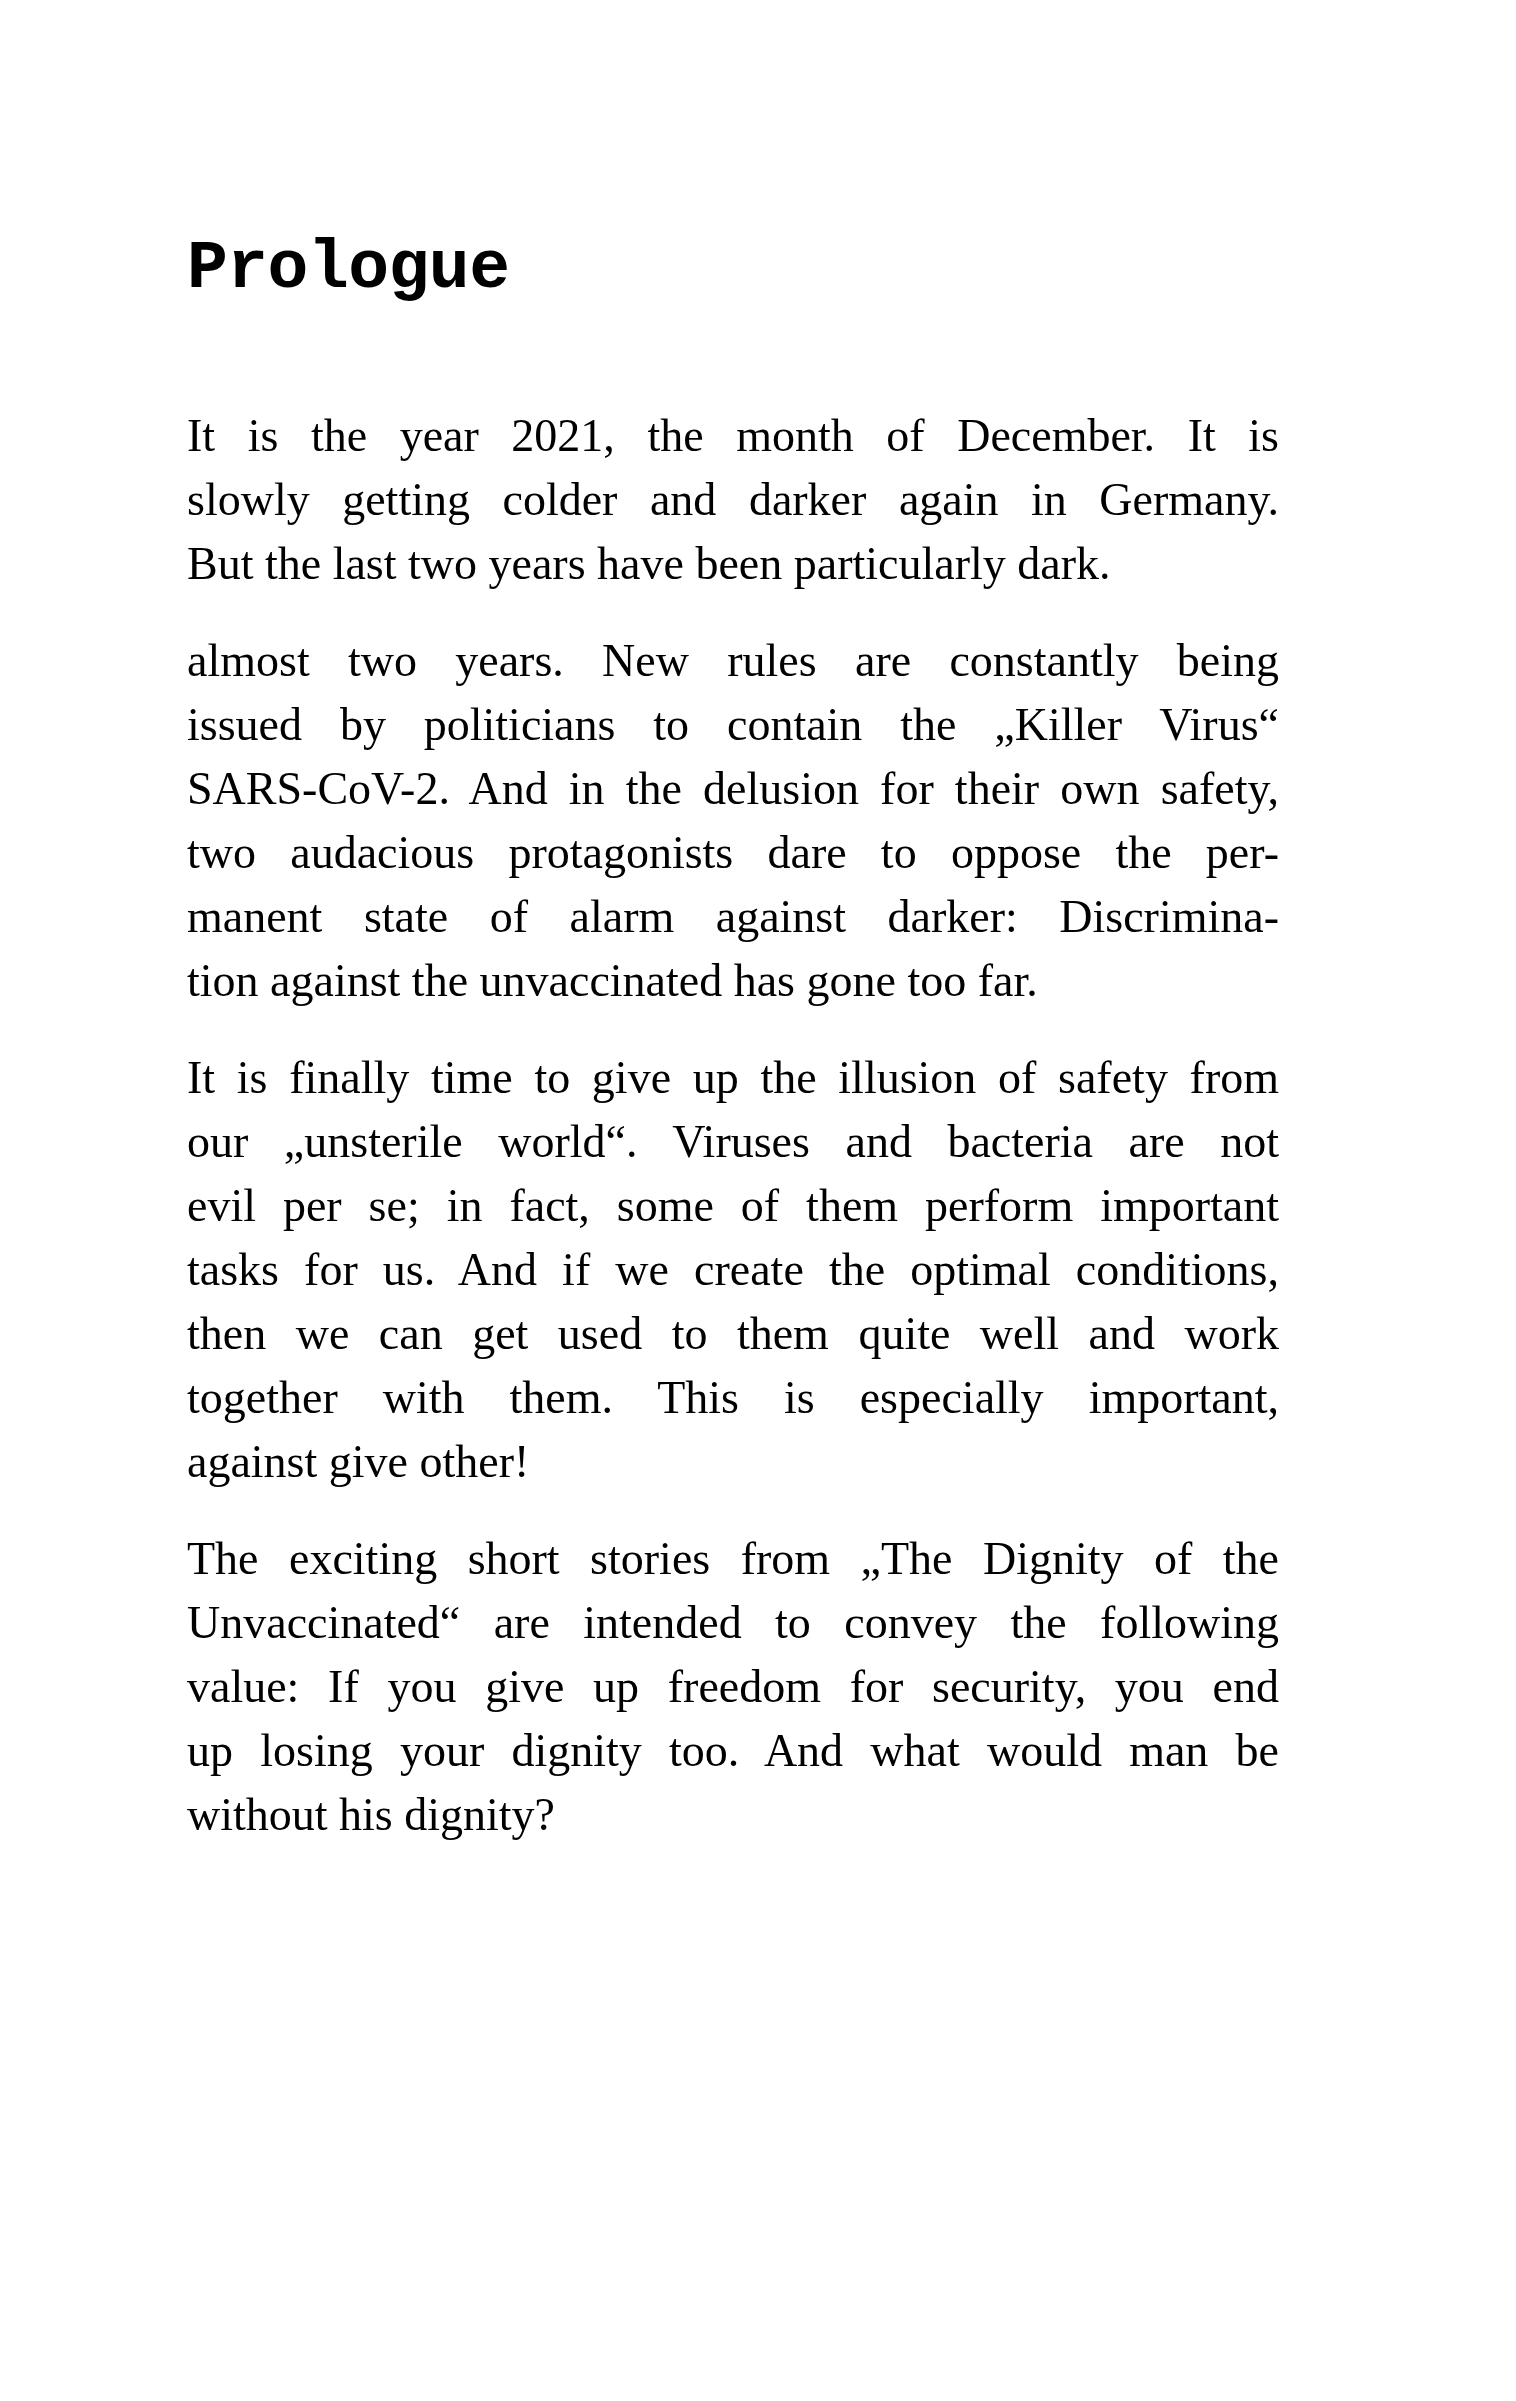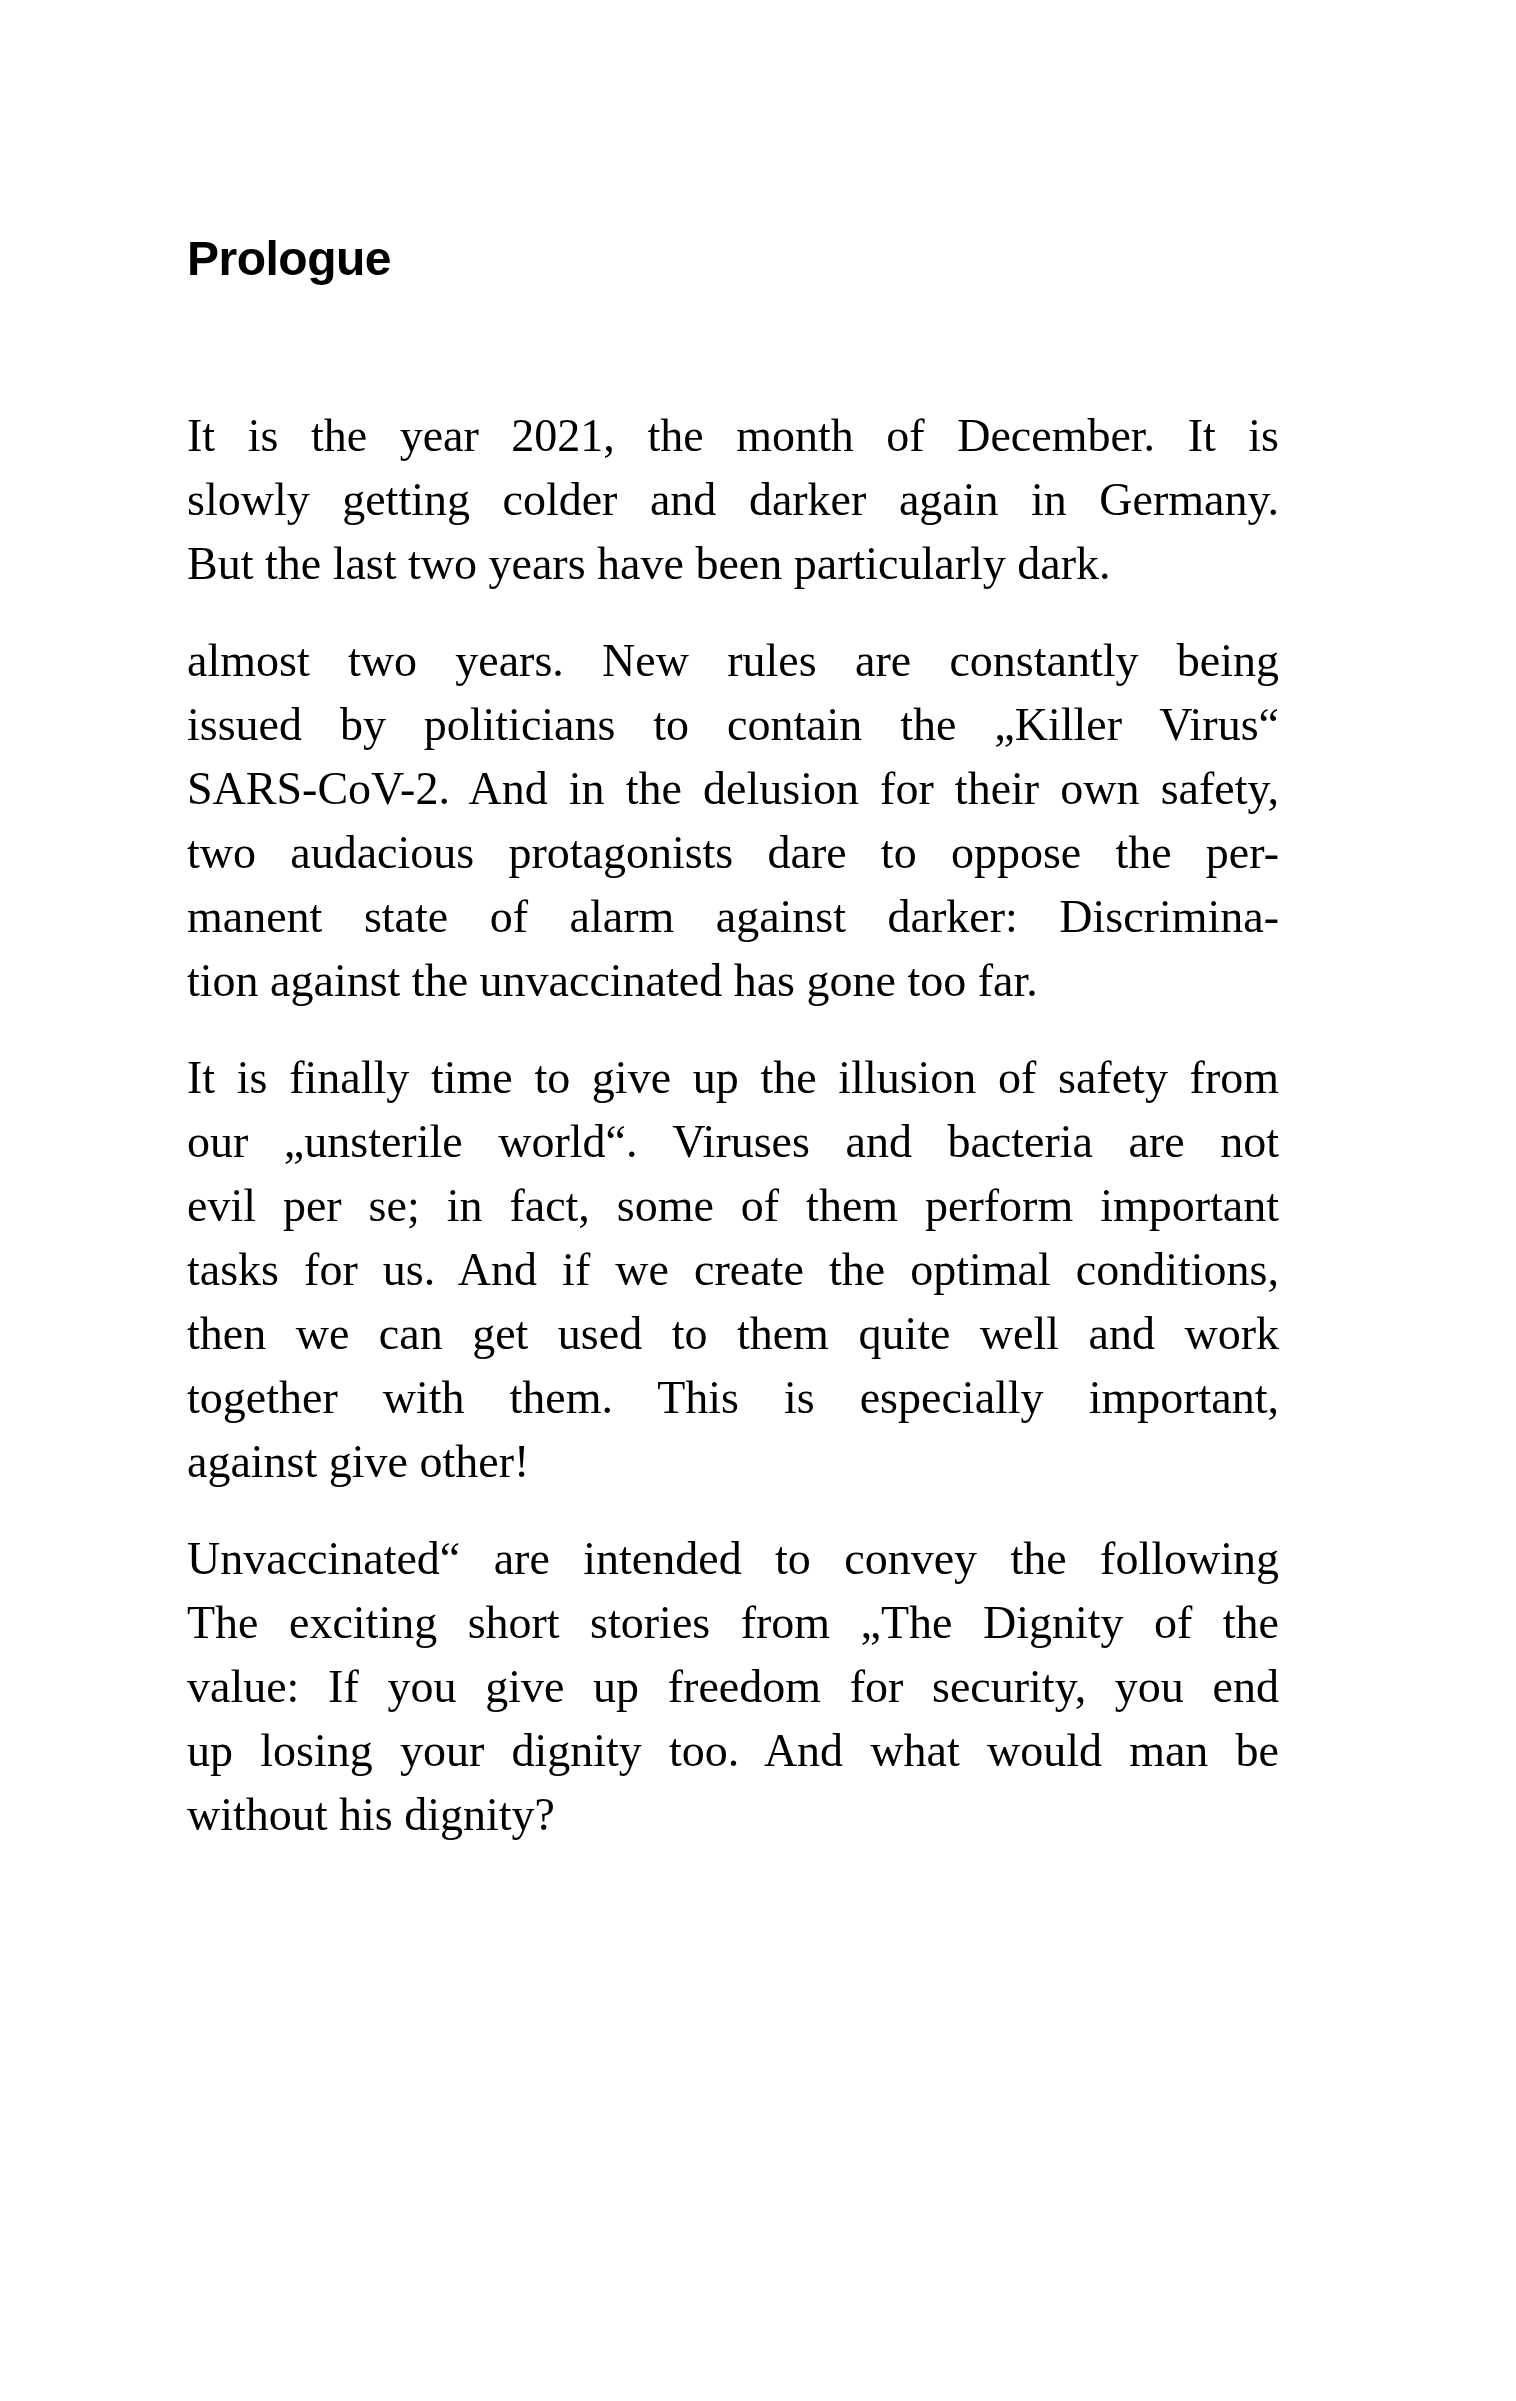--- a/index.html
+++ b/index.html
@@ -18,23 +18,23 @@
       position: absolute;
       left: 187px;
       top: 0;
       width: 1110px;
     }
     .chapter-title {
       position: absolute;
       left: 0;
       top: 235px;
       margin: 0;
-      font-family: Liberation Sans, sans-serif;
+      font-family: Liberation Mono, monospace;
       font-weight: bold;
-      font-size: 48px;
+      font-size: 68px;
       line-height: 1;
       letter-spacing: -0.5px;
       white-space: nowrap;
     }
     .body-text {
       position: absolute;
       left: 0;
       top: 404px;
       width: 1110px;
       font-family: "Liberation Serif", "DejaVu Serif", serif;
@@ -81,21 +81,21 @@
     <p>
       <span class="line">It is finally time to give up the illusion of safety from</span>
       <span class="line">our „unsterile world“. Viruses and bacteria are not</span>
       <span class="line">evil per se; in fact, some of them perform important</span>
       <span class="line">tasks for us. And if we create the optimal conditions,</span>
       <span class="line">then we can get used to them quite well and work</span>
       <span class="line">together with them. This is especially important,</span>
       <span class="line last">against give other!</span>
     </p>
     <p>
+      <span class="line">The exciting short stories from „The Dignity of the</span>
       <span class="line">Unvaccinated“ are intended to convey the following</span>
-      <span class="line">The exciting short stories from „The Dignity of the</span>
       <span class="line">value: If you give up freedom for security, you end</span>
       <span class="line">up losing your dignity too. And what would man be</span>
       <span class="line last">without his dignity?</span>
     </p>
   </div>
 </div>
 
 
 </body></html>

